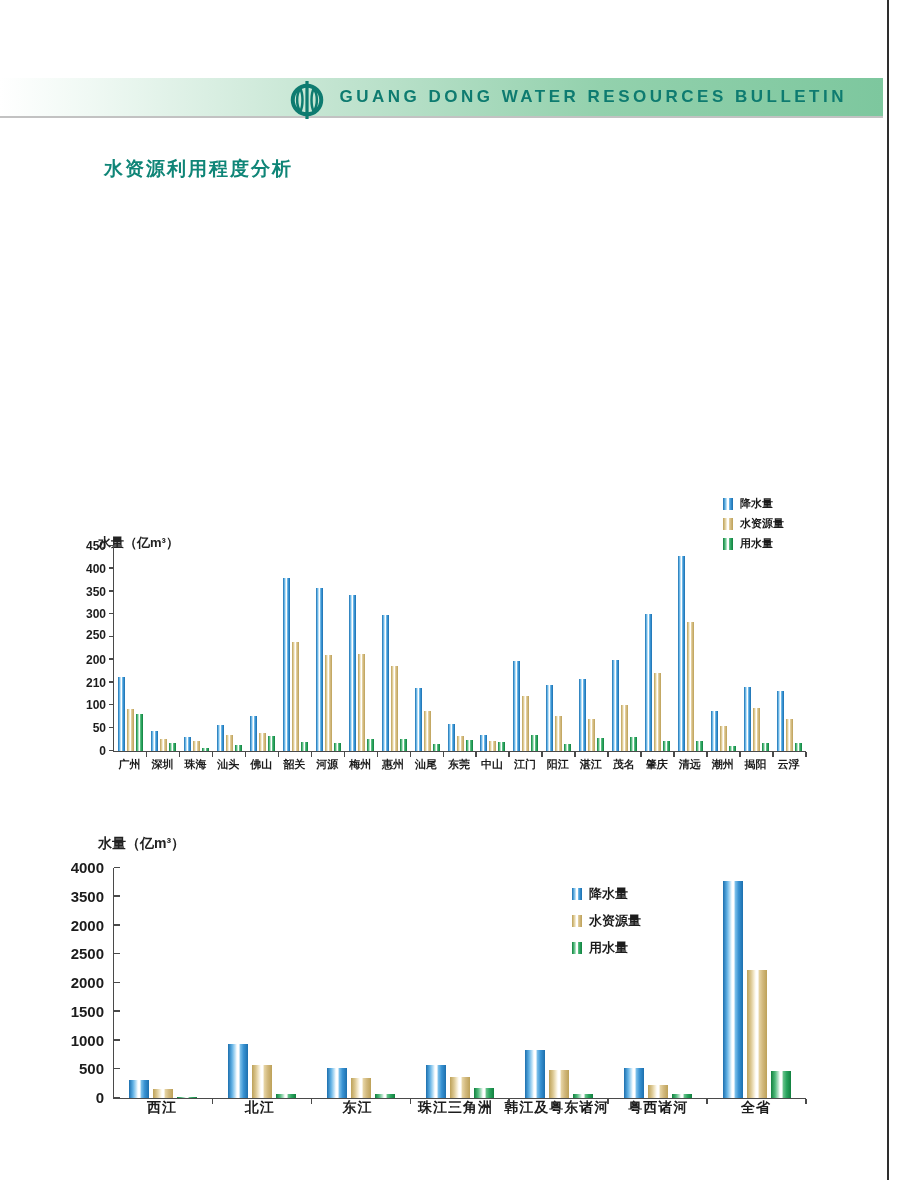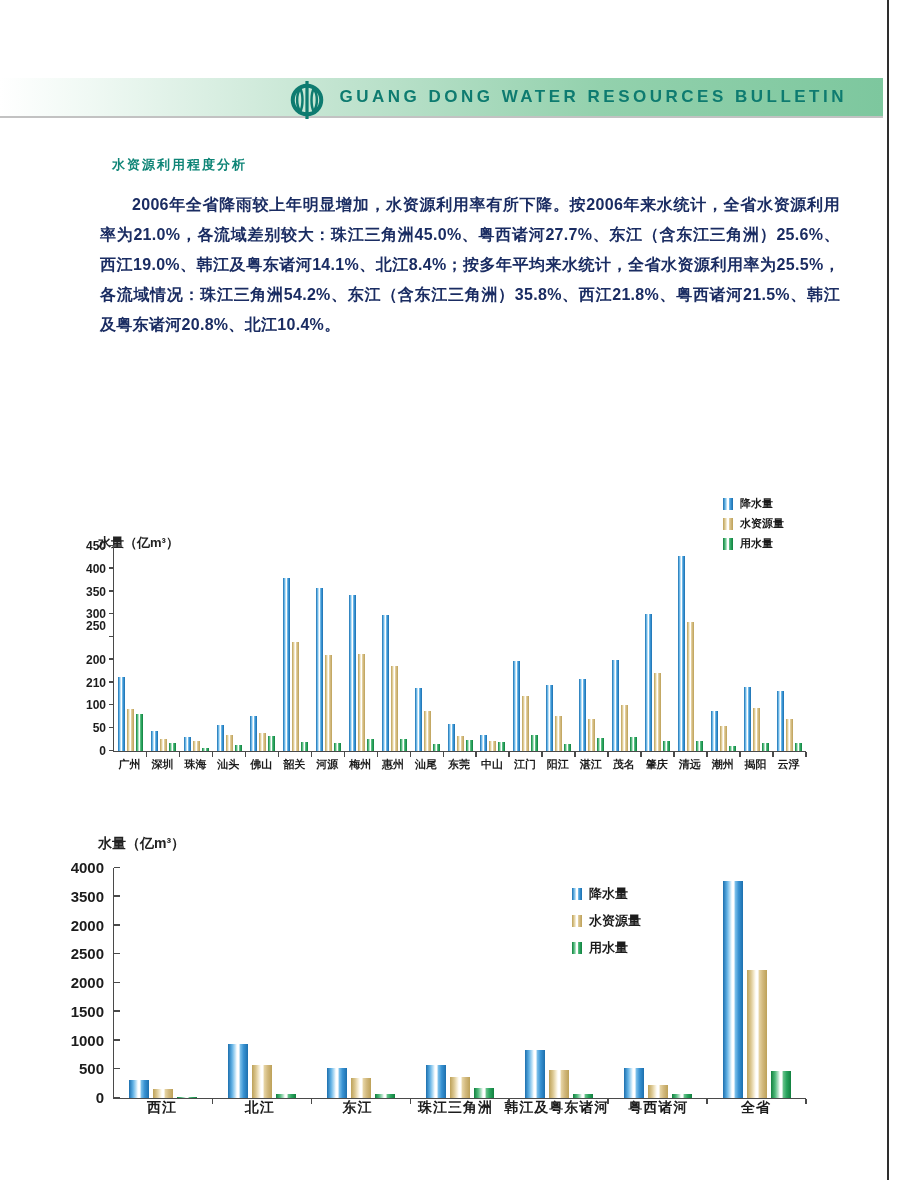--- a/index.html
+++ b/index.html
@@ -13,21 +13,21 @@
   .header-bar{
     position:absolute;top:78px;left:0;width:883px;height:40px;box-sizing:border-box;
     background:linear-gradient(90deg,#ffffff 0%,#f0f9f4 10%,#c2e4d0 38%,#93d1ad 68%,#7dc79e 100%);
     border-bottom:2px solid #c2c2c2;
     display:flex;align-items:center;justify-content:flex-end;gap:13px;padding-right:36px;
   }
   .header-title{color:#0e7b70;font-weight:bold;font-size:17px;letter-spacing:3.5px;white-space:nowrap;}
   .logo{flex:0 0 auto;height:38px;width:38px;}
   
   .content{position:absolute;left:100px;top:156px;width:740px;}
-  .section-title{margin:0 0 16px 12px;font-size:13px;font-weight:bold;color:#0f8577;letter-spacing:2px;}
+  .section-title{margin:0 0 16px 4px;font-size:19px;font-weight:bold;color:#0f8577;letter-spacing:2px;}
   .para{margin:0;text-indent:2em;line-height:30px;font-size:16px;font-weight:600;
         color:#1a2c62;text-align:justify;letter-spacing:0.3px;}
   
   .chart-wrap{position:absolute;left:100px;width:740px;}
   .cw1{top:494px;}
   .cw2{top:835px;}
   .ylabel{position:absolute;left:-2px;font-weight:bold;color:#222;}
   .cw1 .ylabel{top:40px;font-size:13px;}
   .cw2 .ylabel{top:0;font-size:14px;}
   .plot{position:relative;margin-left:13px;width:692px;
@@ -80,21 +80,20 @@
         <path d="M13 10 C8.5 16 8.5 28 13 34 C16 28 16 16 13 10 Z" stroke-width="2.6"></path>
         <path d="M27 10 C31.5 16 31.5 28 27 34 C24 28 24 16 27 10 Z" stroke-width="2.6"></path>
       </g>
     </svg>
   </span>
   <span class="header-title">GUANG DONG WATER RESOURCES BULLETIN</span>
 </div>
 
 <div class="content">
   <h2 class="section-title">水资源利用程度分析</h2>
-  <p class="para">2006年全省降雨较上年明显增加，水资源利用率有所下降。按2006年来水统计，全省水资源利用率为21.0%，各流域差别较大：珠江三角洲45.0%、粤西诸河27.7%、东江（含东江三角洲）25.6%、西江19.0%、韩江及粤东诸河14.1%、北江8.4%；按多年平均来水统计，全省水资源利用率为25.5%，各流域情况：珠江三角洲54.2%、东江（含东江三角洲）35.8%、西江21.8%、粤西诸河21.5%、韩江及粤东诸河20.8%、北江10.4%。</p>
 </div>
 
 <div class="chart-wrap cw1">
   <div class="ylabel">水量（亿m³）</div>
   <div class="legend lg0" id="l0">
       <div class="lgitem">
         <span class="sw s0"></span>
         <span>降水量</span>
       </div>
       <div class="lgitem">
@@ -110,21 +109,21 @@
       <div class="ytick" style="bottom: -8px;">0</div>
       <div class="ymark" style="bottom: 0px;"></div>
       <div class="ytick" style="bottom: 14.7778px;">50</div>
       <div class="ymark" style="bottom: 22.7778px;"></div>
       <div class="ytick" style="bottom: 37.5556px;">100</div>
       <div class="ymark" style="bottom: 45.5556px;"></div>
       <div class="ytick" style="bottom: 60.3333px;">210</div>
       <div class="ymark" style="bottom: 68.3333px;"></div>
       <div class="ytick" style="bottom: 83.1111px;">200</div>
       <div class="ymark" style="bottom: 91.1111px;"></div>
-      <div class="ytick" style="bottom: 117px;">250</div>
+      <div class="ytick" style="bottom: 108px;">250</div>
       <div class="ymark" style="bottom: 113.889px;"></div>
       <div class="ytick" style="bottom: 128.667px;">300</div>
       <div class="ymark" style="bottom: 136.667px;"></div>
       <div class="ytick" style="bottom: 151.444px;">350</div>
       <div class="ymark" style="bottom: 159.444px;"></div>
       <div class="ytick" style="bottom: 174.222px;">400</div>
       <div class="ymark" style="bottom: 182.222px;"></div>
       <div class="ytick" style="bottom: 197px;">450</div>
       <div class="ymark" style="bottom: 205px;"></div>
       <div class="groups">

